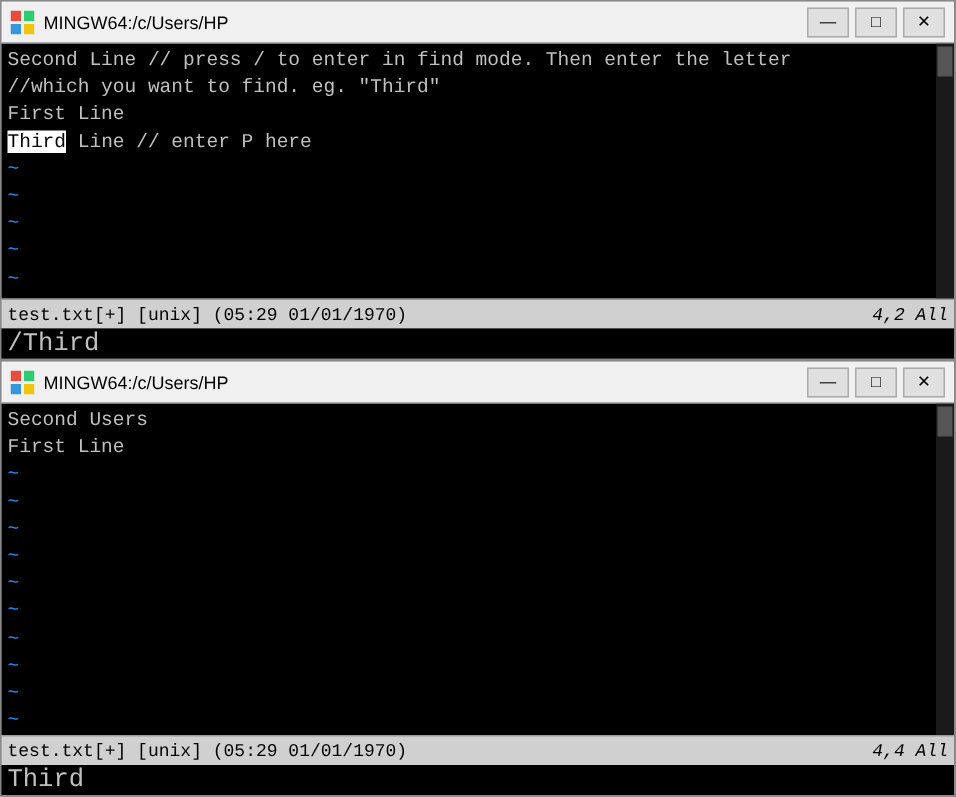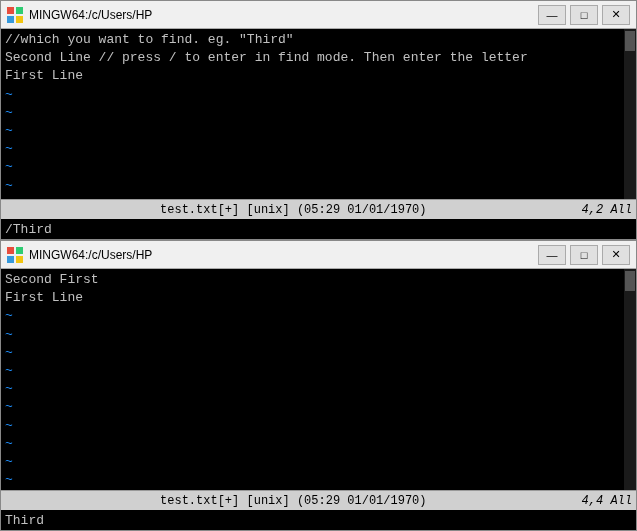--- a/index.html
+++ b/index.html
@@ -74,33 +74,32 @@
       height: 20px;
       display: flex;
       align-items: center;
       padding: 0 4px;
       border-top: 1px solid #999;
       flex-shrink: 0;
     }
 
     .statusbar-left {
       flex: 1;
-      text-align: center;
     }
 
     .statusbar-right {
       text-align: right;
       font-style: italic;
     }
 
     .cmdline {
       background: #000;
       color: #c0c0c0;
       font-family: 'Courier New', Courier, monospace;
-      font-size: 13px;
+      font-size: 17px;
       height: 20px;
       display: flex;
       align-items: center;
       padding: 0 4px;
       flex-shrink: 0;
     }
 
     .window1 {
       height: 240px;
     }
@@ -166,23 +165,24 @@
     <span class="titlebar-title">MINGW64:/c/Users/HP</span>
     <div class="titlebar-buttons">
       <div class="titlebar-btn">—</div>
       <div class="titlebar-btn">□</div>
       <div class="titlebar-btn">✕</div>
     </div>
   </div>
 
   <div class="content-wrapper">
     <div class="text-content">
+      <div class="line">Second Line // press / to enter in find mode. Then enter the letter</div>
       <div class="line">//which you want to find. eg. "Third"</div>
-      <div class="line">Second Line // press / to enter in find mode. Then enter the letter</div>
       <div class="line">First Line</div>
+      <div class="line"><span class="highlight">Third</span> Line // enter P here</div>
       <div class="line tilde-line">~</div>
       <div class="line tilde-line">~</div>
       <div class="line tilde-line">~</div>
       <div class="line tilde-line">~</div>
       <div class="line tilde-line">~</div>
       <div class="line tilde-line">~</div>
 
     </div>
     <div class="scrollbar">
       <div class="scrollbar-thumb"></div>
@@ -211,21 +211,21 @@
     <span class="titlebar-title">MINGW64:/c/Users/HP</span>
     <div class="titlebar-buttons">
       <div class="titlebar-btn">—</div>
       <div class="titlebar-btn">□</div>
       <div class="titlebar-btn">✕</div>
     </div>
   </div>
 
   <div class="content-wrapper">
     <div class="text-content">
-      <div class="line">Second First</div>
+      <div class="line">Second Users</div>
       <div class="line">First Line</div>
       <div class="line tilde-line">~</div>
       <div class="line tilde-line">~</div>
       <div class="line tilde-line">~</div>
       <div class="line tilde-line">~</div>
       <div class="line tilde-line">~</div>
       <div class="line tilde-line">~</div>
       <div class="line tilde-line">~</div>
       <div class="line tilde-line">~</div>
       <div class="line tilde-line">~</div>

